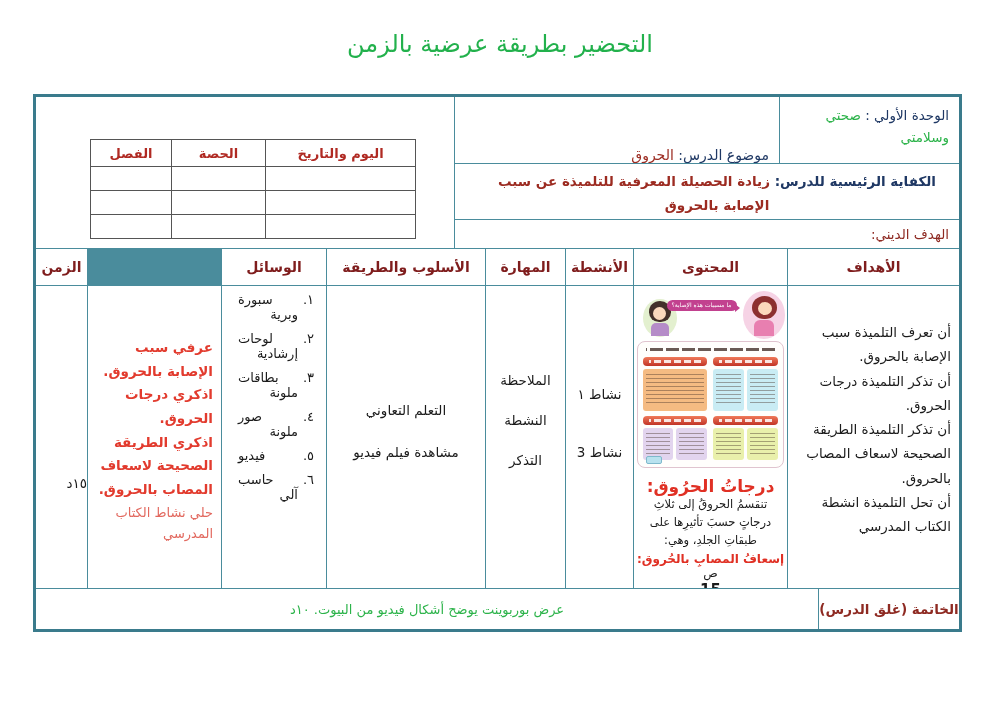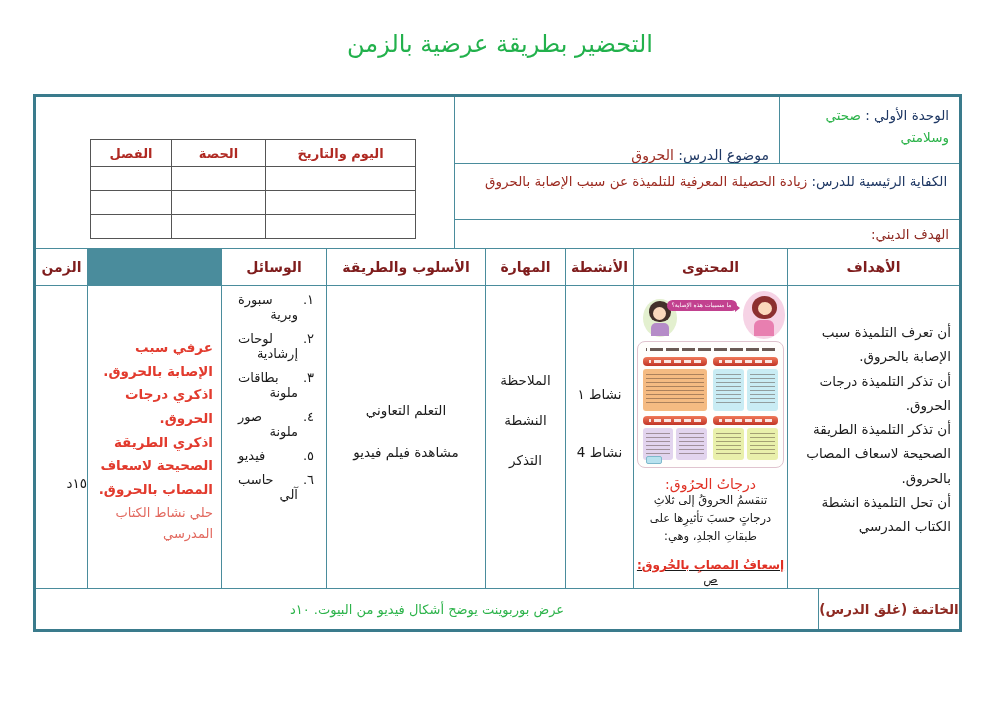--- a/index.html
+++ b/index.html
@@ -13,21 +13,21 @@
   .master { position:absolute; top:94px; right:38px;
             display:grid;
             grid-template-columns:140px 30px 7px 145px 67px 79px 30px 127px 104px 133px 51px;
             grid-template-rows:66px 55px 28px 36px 302px 40px;
             gap:1px; background:#4a8c9c; border:3px solid #3a7b8c; }
   .cell { background:#ffffff; overflow:hidden; }
 
   .c-unit    { grid-row:1; grid-column:1 / span 3; padding:8px 10px 0 4px; font-size:13.5px; line-height:1.6; }
   .c-subject { grid-row:1; grid-column:4 / span 4; display:flex; align-items:flex-end; padding-right:10px; font-size:14px; }
   .c-corner  { grid-row:1 / span 3; grid-column:8 / span 4; position:relative; }
-  .c-kifaya  { grid-row:2; grid-column:1 / span 7; padding:5px 10px 0 30px; font-size:13.5px; line-height:1.8; text-align:left; }
+  .c-kifaya  { grid-row:2; grid-column:1 / span 7; padding:5px 10px 0 30px; font-size:13.5px; line-height:1.8; text-align:center;font-weight:bold; }
   .c-hadaf   { grid-row:3; grid-column:1 / span 7; display:flex; align-items:center; padding-right:10px;
                color:#8e2a22; font-size:13.5px; }
 
   .lbl-navy { color:#1f3864; }
   .val-green { color:#2cb34a; }
   .val-red { color:#9c2b21; }
 
   
   .sched { position:absolute; top:42px; right:38px;
            display:grid; grid-template-columns:149px 93px 80px;
@@ -84,23 +84,23 @@
   .ribbon::after{content:"";position:absolute;inset:3px 6px;
          background:repeating-linear-gradient(to left,rgba(255,255,255,.85) 0 7px,transparent 7px 10px);}
   .boxrow{display:flex;gap:3px;}
   .sbox{flex:1;border-radius:3px;position:relative;}
   .sbox::after{content:"";position:absolute;inset:5px 3px;
          background:repeating-linear-gradient(to bottom,rgba(70,50,40,.42) 0 1px,transparent 1px 4px);}
   .hi{height:42px;} .lo{height:32px;}
   .cyan{background:#c9ecf4}.orange{background:#f5bb82}.yg{background:#e9f0ab}.lav{background:#e2d4ee}
   .pill{position:absolute;bottom:3px;left:8px;width:16px;height:8px;background:#b9e2ef;border:1px solid #7fb9cc;border-radius:2px;}
 
-  .ct-h1{color:#e03024;font-weight:normal;font-size:14px;margin-top:5px;text-align:center;}
+  .ct-h1{color:#e03024;font-weight:bold;font-size:17px;margin-top:5px;text-align:center;}
   .ct-b1{font-size:11.5px;line-height:1.55;text-align:center;padding:0 2px;}
-  .ct-h2{font-size:12px;margin-top:13px;text-align:center;text-decoration:underline;}
+  .ct-h2{font-size:12px;margin-top:3px;text-align:center;}
   .ct-h2 .red{color:#e03024;font-weight:bold;}
   .ct-page{font-weight:bold;font-size:15px;text-align:center;margin-top:1px;}
 
   
   .f-khatima { grid-row:6; grid-column:1; display:flex; align-items:center; justify-content:center;
                color:#8e2a22; font-weight:bold; font-size:13.5px; }
   .f-note { grid-row:6; grid-column:2 / span 10; display:flex; align-items:center; justify-content:center;
             color:#2cb34a; font-size:13px; }
 </style>
 </head>
@@ -206,21 +206,21 @@
     <div class="ct-h1">درجاتُ الحرُوق:</div>
     <div class="ct-b1">تنقسمُ الحروقُ إلى ثلاثِ درجاتٍ حسبَ تأثيرِها على طبقاتِ الجلدِ، وهي:</div>
     <div class="ct-h2">
       <span class="red">إسعافُ المصابِ بالحُروق:</span><span> ص</span>
     </div>
     <div class="ct-page">15</div>
   </div>
 
   <div class="cell b-acts">
     <div>نشاط ١</div>
-    <div>نشاط 4</div>
+    <div>نشاط 3</div>
   </div>
 
   <div class="cell b-skill">
     <div>الملاحظة</div>
     <div>النشطة</div>
     <div>التذكر</div>
   </div>
 
   <div class="cell b-method">
     <div>التعلم التعاوني</div>

